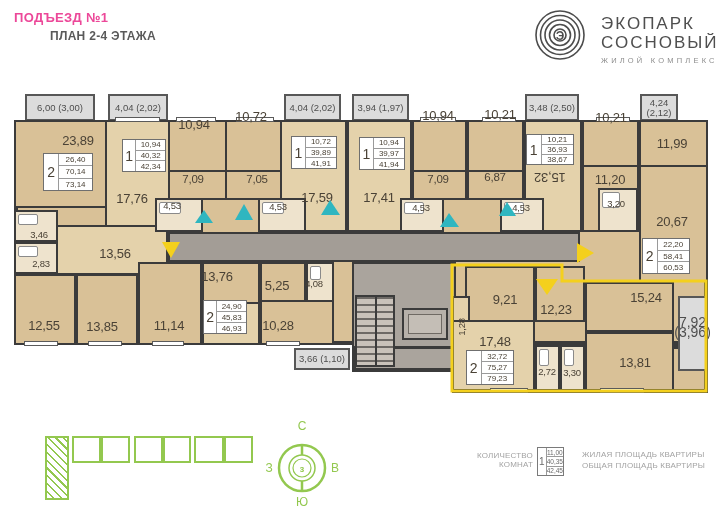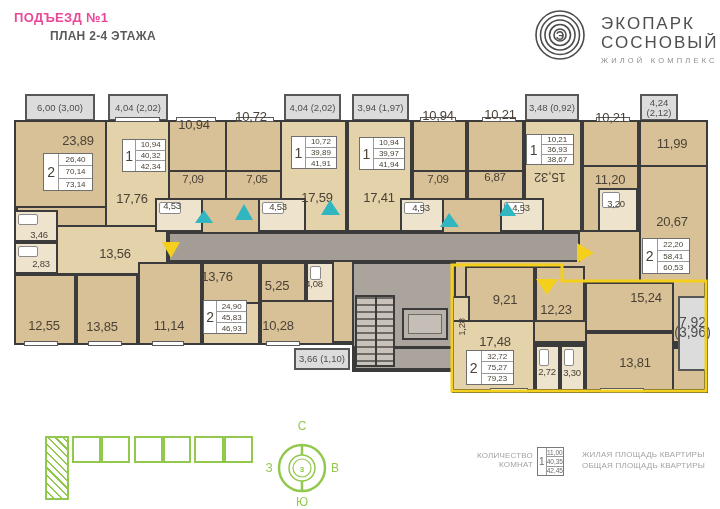--- a/index.html
+++ b/index.html
@@ -137,21 +137,21 @@
       <div class="mid"></div>
     </div>
   <div class="elev">
       <div class="inner"></div>
     </div>
 
   <div class="balc" style="left:25px;top:94px;width:70px;height:27px">6,00 (3,00)</div>
   <div class="balc" style="left:108px;top:94px;width:60px;height:27px">4,04 (2,02)</div>
   <div class="balc" style="left:284px;top:94px;width:57px;height:27px">4,04 (2,02)</div>
   <div class="balc" style="left:352px;top:94px;width:57px;height:27px">3,94 (1,97)</div>
-  <div class="balc" style="left:525px;top:94px;width:54px;height:27px">3,48 (0,92)</div>
+  <div class="balc" style="left:525px;top:94px;width:54px;height:27px">3,48 (2,50)</div>
   <div class="balc" style="left:640px;top:94px;width:38px;height:27px">4,24 (2,12)</div>
   <div class="balc" style="left:294px;top:348px;width:56px;height:22px">3,66 (1,10)</div>
   <div class="balc" style="left:678px;top:296px;width:29px;height:75px;align-items:flex-end;padding-bottom:32px;font-size:14px">7,92 (3,96)</div>
 
   <div class="win" style="left:115px;top:117px;width:45px"></div>
   <div class="win" style="left:176px;top:117px;width:40px"></div>
   <div class="win" style="left:236px;top:117px;width:38px"></div>
   <div class="win" style="left:420px;top:117px;width:36px"></div>
   <div class="win" style="left:482px;top:117px;width:34px"></div>
   <div class="win" style="left:596px;top:117px;width:34px"></div>

